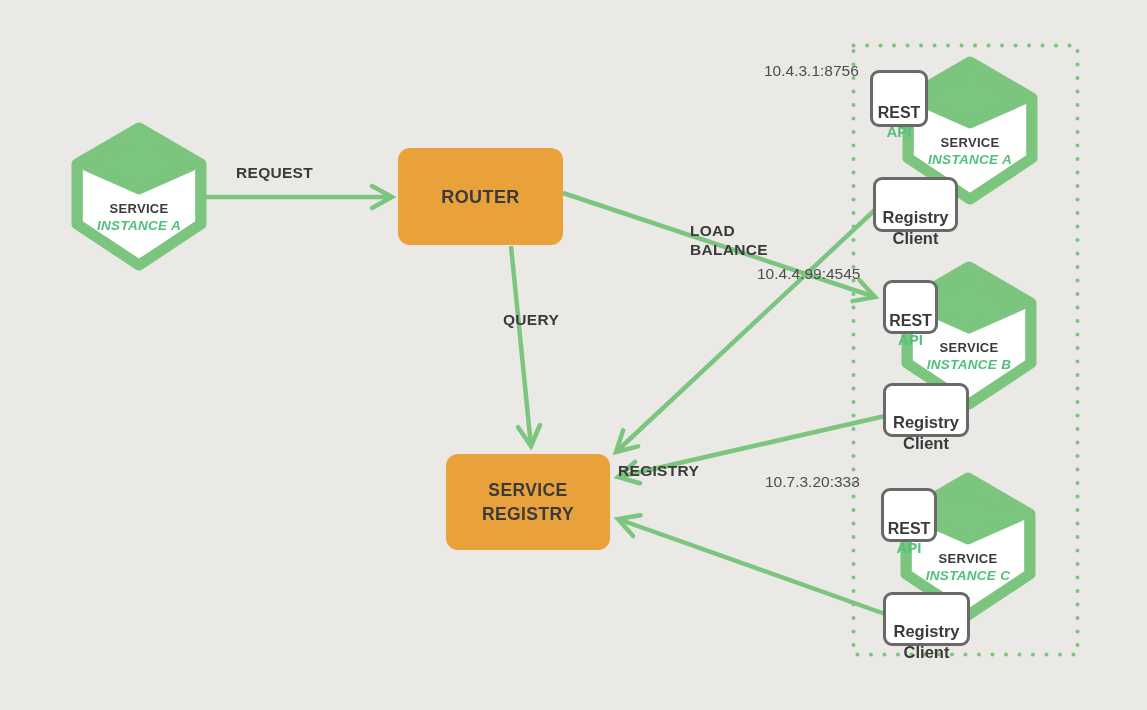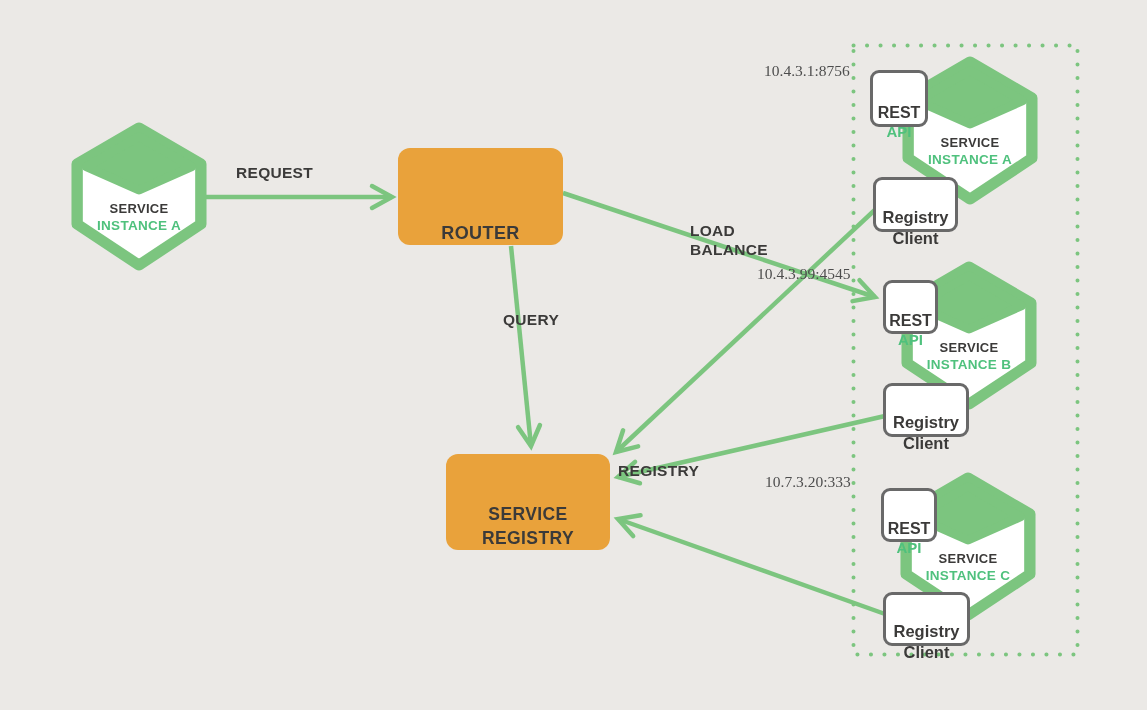--- a/index.html
+++ b/index.html
@@ -18,26 +18,26 @@
   
   .hex{position:absolute;width:134px;height:146px;}
   .hex svg{position:absolute;inset:0;width:100%;height:100%;overflow:visible;}
   .hex-outline{fill:#ffffff;stroke:#7cc57f;stroke-width:11;stroke-linejoin:round;}
   .hex-roof{fill:#7cc57f;stroke:#7cc57f;stroke-width:9;stroke-linejoin:round;}
   .hex-text{
     position:absolute;left:0;top:53%;width:100%;
     text-align:center;font-weight:bold;line-height:17px;
   }
   .hex-l1{font-size:13px;color:#3b3a39;letter-spacing:.3px;}
-  .hex-l2{font-size:13.5px;color:#4fc17d;letter-spacing:.3px;}
+  .hex-l2{font-size:13.5px;color:#4fc17d;letter-spacing:.3px;font-style:italic;}
 
   
   .orange-node{
     position:absolute;background:#e9a23b;border-radius:12px;
-    display:flex;flex-direction:column;align-items:center;justify-content:flex-end;
+    display:flex;flex-direction:column;align-items:center;justify-content:center;
     color:#3b3a39;font-weight:bold;font-size:18px;letter-spacing:.4px;
     line-height:24px;text-align:center;
   }
 
   
   .wbox{
     position:absolute;background:#ffffff;border:3px solid #696969;border-radius:9px;
     display:flex;flex-direction:column;align-items:center;justify-content:center;
     font-weight:bold;text-align:center;box-sizing:border-box;
   }
@@ -45,21 +45,21 @@
   .wbox .l2{font-size:15px;color:#4fc17d;line-height:19px;}
   .wbox.client .l1,.wbox.client .l2{color:#3b3a39;font-size:16.5px;line-height:21px;}
 
   
   .edge-label{
     position:absolute;width:120px;text-align:left;
     font-weight:bold;font-size:15.5px;color:#3b3a39;letter-spacing:.3px;
     line-height:18.5px;
   }
   .ip-label{
-    position:absolute;font-size:15.5px;color:#4d4d4d;white-space:nowrap;font-family:Liberation Serif, serif;
+    position:absolute;font-size:15.5px;color:#4d4d4d;white-space:nowrap;
   }
 </style>
 </head>
 <body>
 
 <div class="canvas">
 
   <svg class="wires" viewBox="0 0 1147 710">
     <defs>
       <marker id="vhead" markerUnits="userSpaceOnUse" markerWidth="30" markerHeight="30" refX="24" refY="15" orient="auto">
@@ -104,21 +104,21 @@
 
   <div class="edge-label" style="left:236px;top:164px;">REQUEST</div>
   <div class="edge-label" style="left:690px;top:222px;">
     <div>LOAD</div>
     <div>BALANCE</div>
   </div>
   <div class="edge-label" style="left:503px;top:311px;">QUERY</div>
   <div class="edge-label" style="left:618px;top:462px;">REGISTRY</div>
 
   <div class="ip-label" style="left:764px;top:62px;">10.4.3.1:8756</div>
-  <div class="ip-label" style="left:757px;top:265px;">10.4.3.99:4545</div>
+  <div class="ip-label" style="left:757px;top:265px;">10.4.4.99:4545</div>
   <div class="ip-label" style="left:765px;top:473px;">10.7.3.20:333</div>
 
   <div class="hex" style="left:903px;top:57px;">
     <svg viewBox="0 0 130 150" preserveAspectRatio="none">
       <path class="hex-outline" d="M65,5 L125,42 L125,104 L65,146 L5,104 L5,42 Z"></path>
       <path class="hex-roof" d="M14,45 L65,14 L116,45 L65,69 Z"></path>
     </svg>
     <div class="hex-text">
       <div class="hex-l1">SERVICE</div>
       <div class="hex-l2">INSTANCE A</div>

